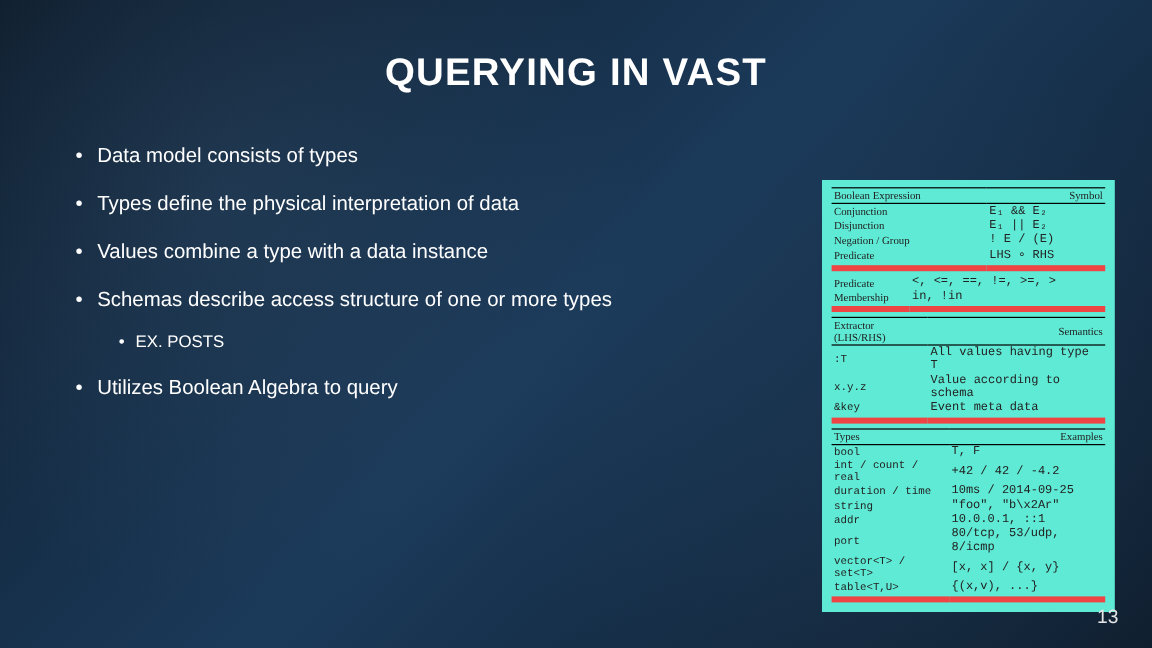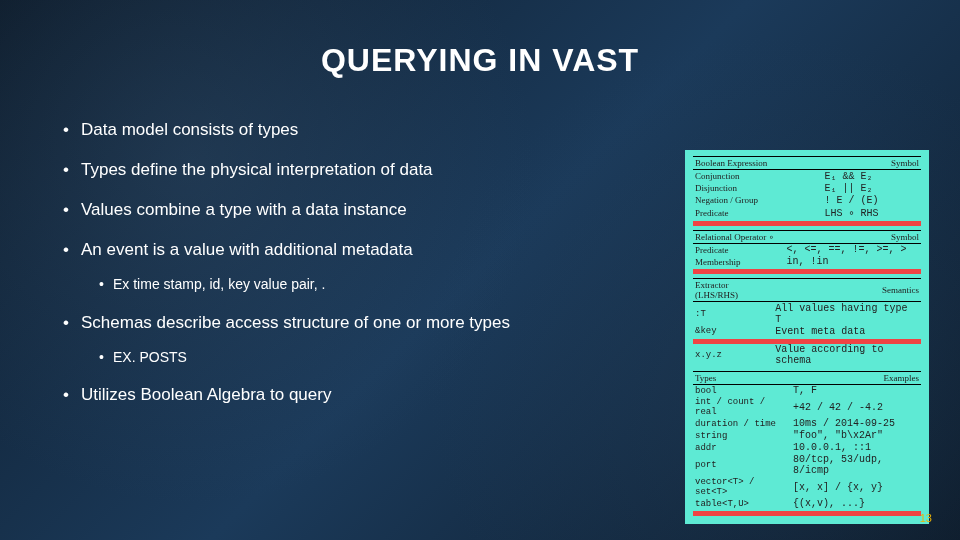--- a/index.html
+++ b/index.html
@@ -78,40 +78,34 @@
   .tbl td { padding: 0.5px 2px; }
   .tbl td:last-child { font-family: 'Courier New', monospace; font-size: 10px; }
   .tbl td:first-child { font-family: Georgia, serif; }
   .tbl .mono td:first-child { font-family: 'Courier New', monospace; }
   .tbl tr.last-row td { border-bottom: 5px solid #ef4444; padding-bottom: 2px; }
   .caption { text-align: center; font-size: 9px; margin-top: 3px; }
   .page-num {
     position: absolute;
     bottom: 16px;
     right: 28px;
-    font-size: 11px;
-    color: #eab308;
+    font-size: 16px;
+    color: #e5e5e5;
   }
 </style>
 </head>
 <body>
 
 <h1 class="title">QUERYING IN VAST</h1>
 
 <div class="content">
   <ul class="bullet-list">
     <li>Data model consists of types</li>
     <li>Types define the physical interpretation of data</li>
     <li>Values combine a type with a data instance</li>
-    <li>
-      <span>An event is a value with additional metadata</span>
-      <ul class="sub-list">
-        <li>Ex time stamp, id, key value pair, .</li>
-      </ul>
-    </li>
     <li>
       <span>Schemas describe access structure of one or more types</span>
       <ul class="sub-list">
         <li>EX. POSTS</li>
       </ul>
     </li>
     <li>Utilizes Boolean Algebra to query</li>
   </ul>
 </div>
 
@@ -135,52 +129,48 @@
           <td>! E / (E)</td>
         </tr>
     <tr class="last-row">
           <td>Predicate</td>
           <td>LHS ∘ RHS</td>
         </tr>
   </tbody>
     </table>
   <table class="tbl">
     <tbody>
-        <tr>
-          <th>Relational Operator ∘</th>
-          <th>Symbol</th>
-        </tr>
     <tr>
           <td>Predicate</td>
           <td>&lt;, &lt;=, ==, !=, &gt;=, &gt;</td>
         </tr>
     <tr class="last-row">
           <td>Membership</td>
           <td>in, !in</td>
         </tr>
   </tbody>
     </table>
   <table class="tbl">
     <tbody>
         <tr>
           <th>Extractor (LHS/RHS)</th>
           <th>Semantics</th>
         </tr>
     <tr class="mono">
           <td>:T</td>
           <td>All values having type T</td>
         </tr>
+    <tr class="mono">
+          <td>x.y.z</td>
+          <td>Value according to schema</td>
+        </tr>
     <tr class="mono last-row">
           <td>&amp;key</td>
           <td>Event meta data</td>
         </tr>
-    <tr class="mono">
-          <td>x.y.z</td>
-          <td>Value according to schema</td>
-        </tr>
   </tbody>
     </table>
   <table class="tbl">
     <tbody>
         <tr>
           <th>Types</th>
           <th>Examples</th>
         </tr>
     <tr class="mono">
           <td>bool</td>

